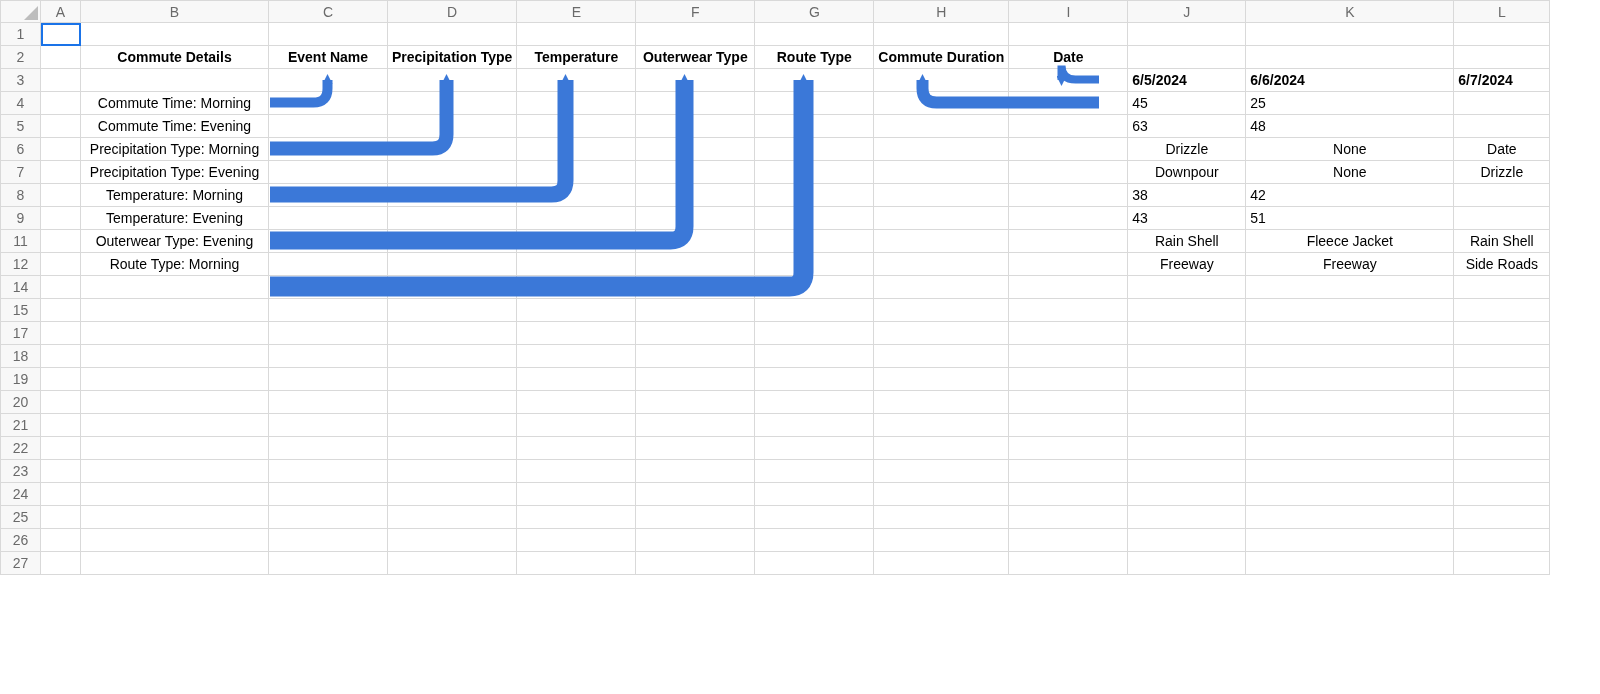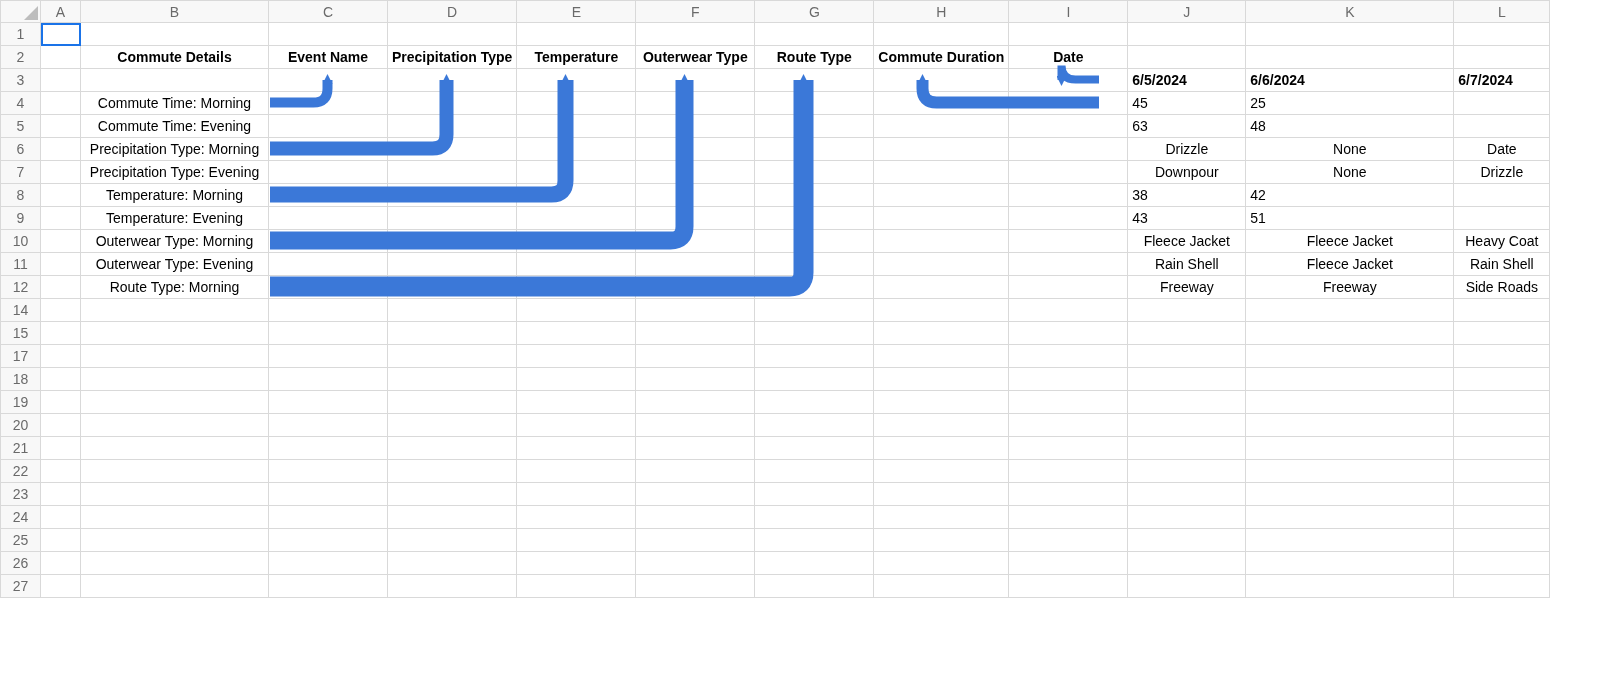--- a/index.html
+++ b/index.html
@@ -248,35 +248,20 @@
         <td></td>
         <td></td>
         <td></td>
         <td></td>
         <td></td>
         <td class="right">43</td>
         <td class="right">51</td>
         <td></td>
       </tr>
       <tr>
-        <th class="rowhdr">10</th>
-        <td></td>
-        <td class="left">Outerwear Type: Morning</td>
-        <td></td>
-        <td></td>
-        <td></td>
-        <td></td>
-        <td></td>
-        <td></td>
-        <td></td>
-        <td class="left">Fleece Jacket</td>
-        <td class="left">Fleece Jacket</td>
-        <td class="left">Heavy Coat</td>
-      </tr>
-      <tr>
         <th class="rowhdr">11</th>
         <td></td>
         <td class="left">Outerwear Type: Evening</td>
         <td></td>
         <td></td>
         <td></td>
         <td></td>
         <td></td>
         <td></td>
         <td></td>

